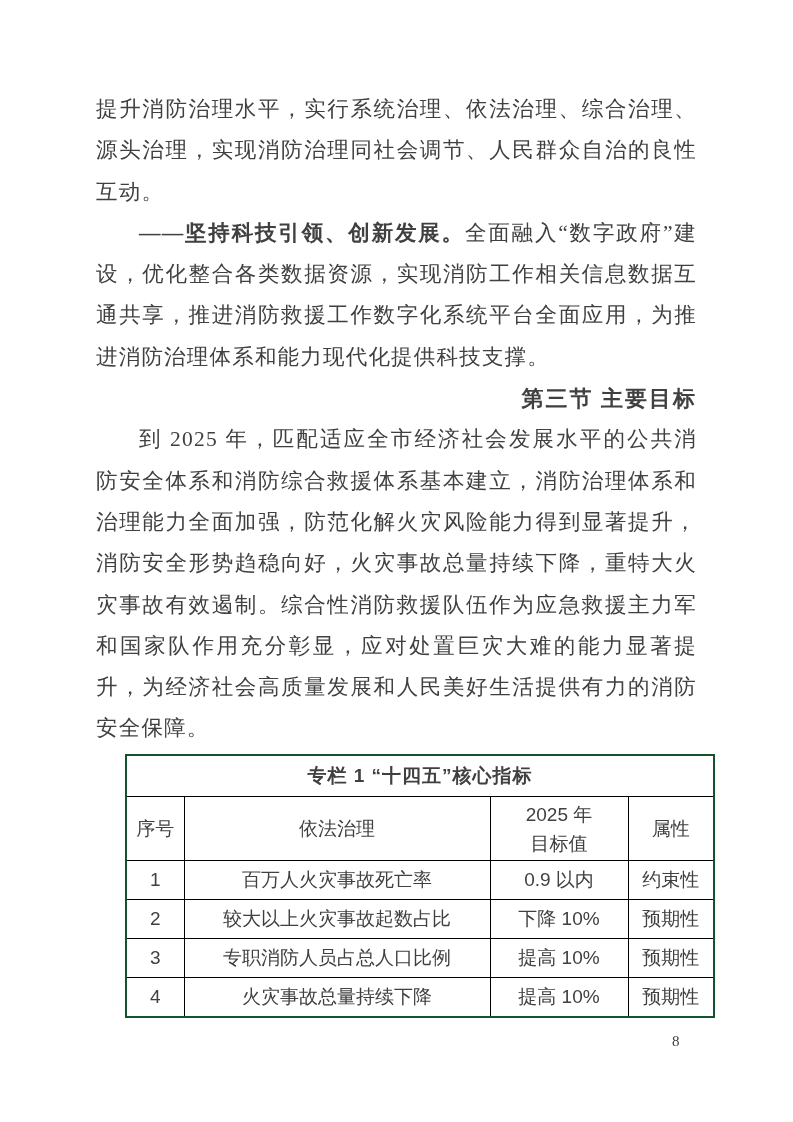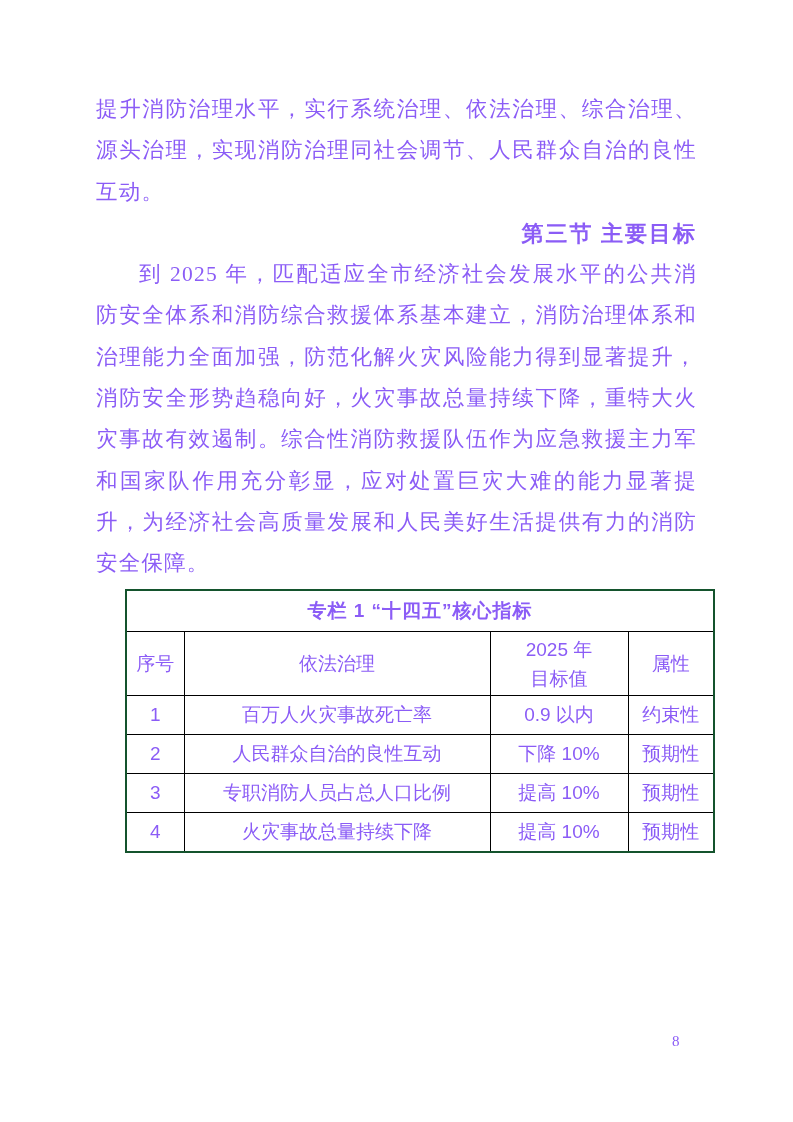--- a/index.html
+++ b/index.html
@@ -2,21 +2,21 @@
 <html><head>
 <meta charset="utf-8">
 <style>
   * { margin:0; padding:0; box-sizing:border-box; }
   html,body { background:#9a9a9a; }
   .page {
     position:relative;
     width:793px; height:1122px;
     margin:0 auto;
     background:#ffffff;
-    color:#8b5cf6;
+    color:#404040;
     overflow:hidden;
     font-family:"Liberation Serif","DejaVu Serif",serif;
   }
   .content {
     position:absolute;
     left:96px; top:89px;
     width:601px;
   }
   .para {
     font-size:21.5px;
@@ -81,20 +81,21 @@
   }
 </style>
 </head>
 <body>
 
 <div class="page">
   <div class="content">
 
     <p class="para">提升消防治理水平，实行系统治理、依法治理、综合治理、源头治理，实现消防治理同社会调节、人民群众自治的良性互动。</p>
 
+    <p class="para indent"><span class="lead-bold">——坚持科技引领、创新发展。</span><span>全面融入“数字政府”建设，优化整合各类数据资源，实现消防工作相关信息数据互通共享，推进消防救援工作数字化系统平台全面应用，为推进消防治理体系和能力现代化提供科技支撑。</span></p>
 
     <div class="section-heading">第三节 主要目标</div>
 
 
     <p class="para indent">到 2025 年，匹配适应全市经济社会发展水平的公共消防安全体系和消防综合救援体系基本建立，消防治理体系和治理能力全面加强，防范化解火灾风险能力得到显著提升，消防安全形势趋稳向好，火灾事故总量持续下降，重特大火灾事故有效遏制。综合性消防救援队伍作为应急救援主力军和国家队作用充分彰显，应对处置巨灾大难的能力显著提升，为经济社会高质量发展和人民美好生活提供有力的消防安全保障。</p>
 
     <table class="indicators">
       <colgroup>
         <col class="col-no">
           <col class="col-ind">
@@ -115,21 +116,21 @@
           <td>属性</td>
         </tr>
         <tr class="t-row">
           <td class="serif-cell">1</td>
           <td>百万人火灾事故死亡率</td>
           <td>0.9 以内</td>
           <td>约束性</td>
         </tr>
         <tr class="t-row">
           <td class="serif-cell">2</td>
-          <td>人民群众自治的良性互动</td>
+          <td>较大以上火灾事故起数占比</td>
           <td>下降 10%</td>
           <td>预期性</td>
         </tr>
         <tr class="t-row">
           <td class="serif-cell">3</td>
           <td>专职消防人员占总人口比例</td>
           <td>提高 10%</td>
           <td>预期性</td>
         </tr>
         <tr class="t-row">

